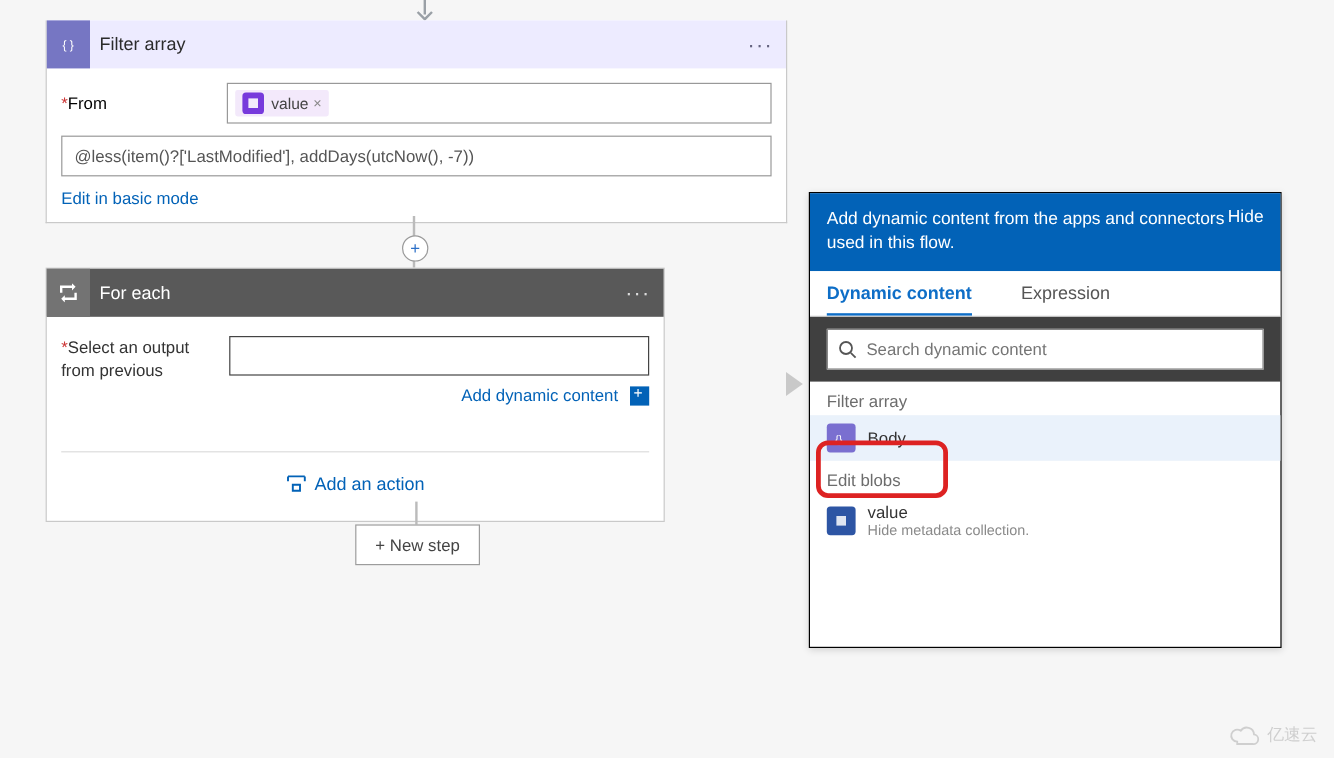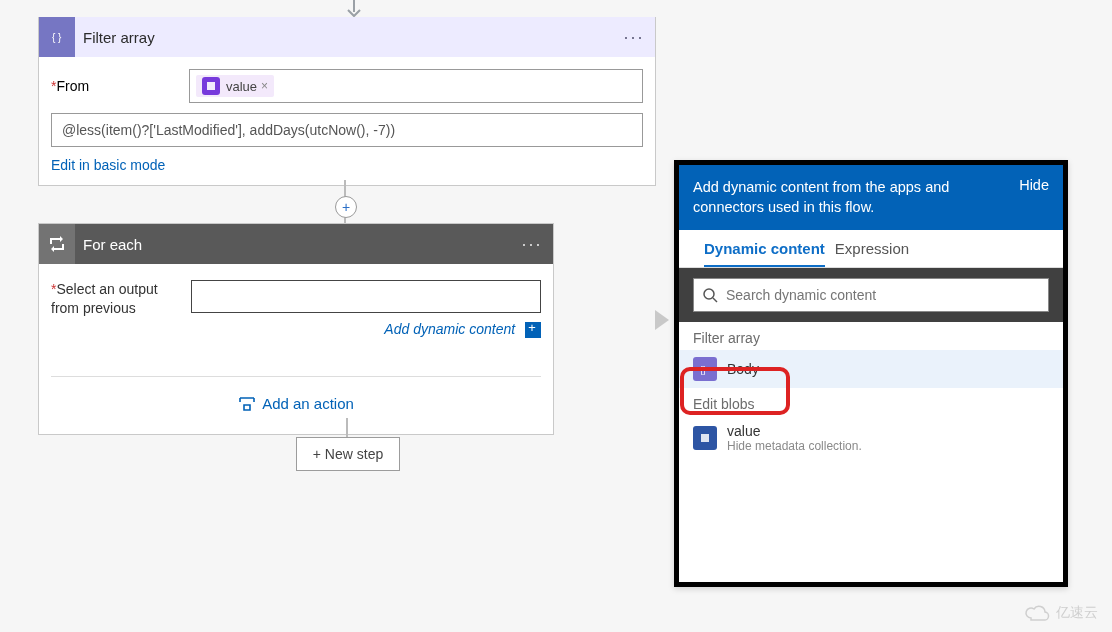--- a/index.html
+++ b/index.html
@@ -38,41 +38,41 @@
   .plus-line   { position:absolute; left:14px; top:-13px; height:46px; width:2px; background:#bbb; }
   .plus-btn    { position:absolute; left:5px; top:3px; width:22px; height:22px; border:1px solid #9a9a9a; border-radius:50%; background:#fff; display:flex; align-items:center; justify-content:center; color:#2b6fc7; font-size:14px; cursor:pointer; }
 
   
   .card-foreach{ left:38px; top:223px; width:516px; }
   .fe-body     { padding:16px 12px 0 12px; }
   .fe-lbl      { width:140px; font-size:14px; color:#333; line-height:1.35; }
   .fe-lbl .ast { color:#c33; }
   .fe-input    { flex:1; }
   .fe-input input{ width:100%; height:33px; border:1px solid #444; padding:4px 6px; font-size:15px; }
-  .fe-adyn     { text-align:right; margin-top:8px; padding-right:0; font-size:14px;font-style:italic; }
+  .fe-adyn     { text-align:right; margin-top:8px; padding-right:0; font-size:14px; }
   .fe-adyn a   { color:#0262b7; cursor:pointer; }
   .fe-adyn .sq { display:inline-block; width:16px; height:16px; background:#0262b7; margin-left:6px; vertical-align:middle; position:relative; }
   .fe-adyn .sq::after{ content:"+"; color:#fff; position:absolute; left:3px; top:-2px; font-size:13px; }
   .divider     { border-top:1px solid #ddd; margin:38px 0 18px 0; }
   .add-action  { text-align:center; color:#0262b7; font-size:15px; padding-bottom:22px; cursor:pointer; }
   .add-action svg{ vertical-align:-3px; margin-right:6px; }
 
   
   .callout     { position:absolute; left:655px; top:310px; width:0; height:0; border-top:10px solid transparent; border-bottom:10px solid transparent; border-left:14px solid #888; opacity:.4; }
 
   
   .newstep     { position:absolute; left:296px; top:437px; width:104px; height:34px; border:1px solid #9c9c9c; background:#fff; font-size:14px; color:#444; cursor:pointer; }
   .newstep-line{ position:absolute; left:346px; top:418px; width:2px; height:20px; background:#bbb; }
 
   
-  .panel       { position:absolute; left:674px; top:160px; width:394px; height:427px; background:#fff; border:5px solid #000000; box-shadow:0 2px 6px rgba(0,0,0,.15); }
+  .panel       { position:absolute; left:674px; top:160px; width:394px; height:380px; background:#fff; border:1px solid #000000; box-shadow:0 2px 6px rgba(0,0,0,.15); }
   .p-head      { background:#0262b7; color:#fff; padding:12px 14px; display:flex; font-size:14.5px; }
   .p-head-txt  { flex:1; line-height:1.4; }
   .p-head-hide { cursor:pointer; }
-  .p-tabs      { display:flex; padding:10px 14px 0 25px; gap:10px; font-size:15px; border-bottom:1px solid #ddd; background:#fff; }
+  .p-tabs      { display:flex; padding:10px 14px 0 14px; gap:41px; font-size:15px; border-bottom:1px solid #ddd; background:#fff; }
   .p-tab       { padding-bottom:8px; color:#555; cursor:pointer; }
   .p-tab.active{ color:#0e6ec7; border-bottom:2px solid #0e6ec7; font-weight:600; }
   .p-searchbar { background:#404040; padding:10px 14px; }
   .p-search    { background:#fff; border:1px solid #888; height:34px; display:flex; align-items:center; padding:0 8px; }
   .p-search svg{ margin-right:6px; flex:none; }
   .p-search input{ border:none; outline:none; flex:1; font-size:14px; color:#333; }
   .p-section   { padding:8px 14px 4px 14px; color:#6c6c6c; font-size:14px; }
   .p-item      { display:flex; align-items:center; padding:7px 14px; cursor:pointer; }
   .p-item .pic { width:24px; height:24px; border-radius:3px; display:flex; align-items:center; justify-content:center; margin-right:10px; }
   .pic-purple  { background:#7a6fd0; }

